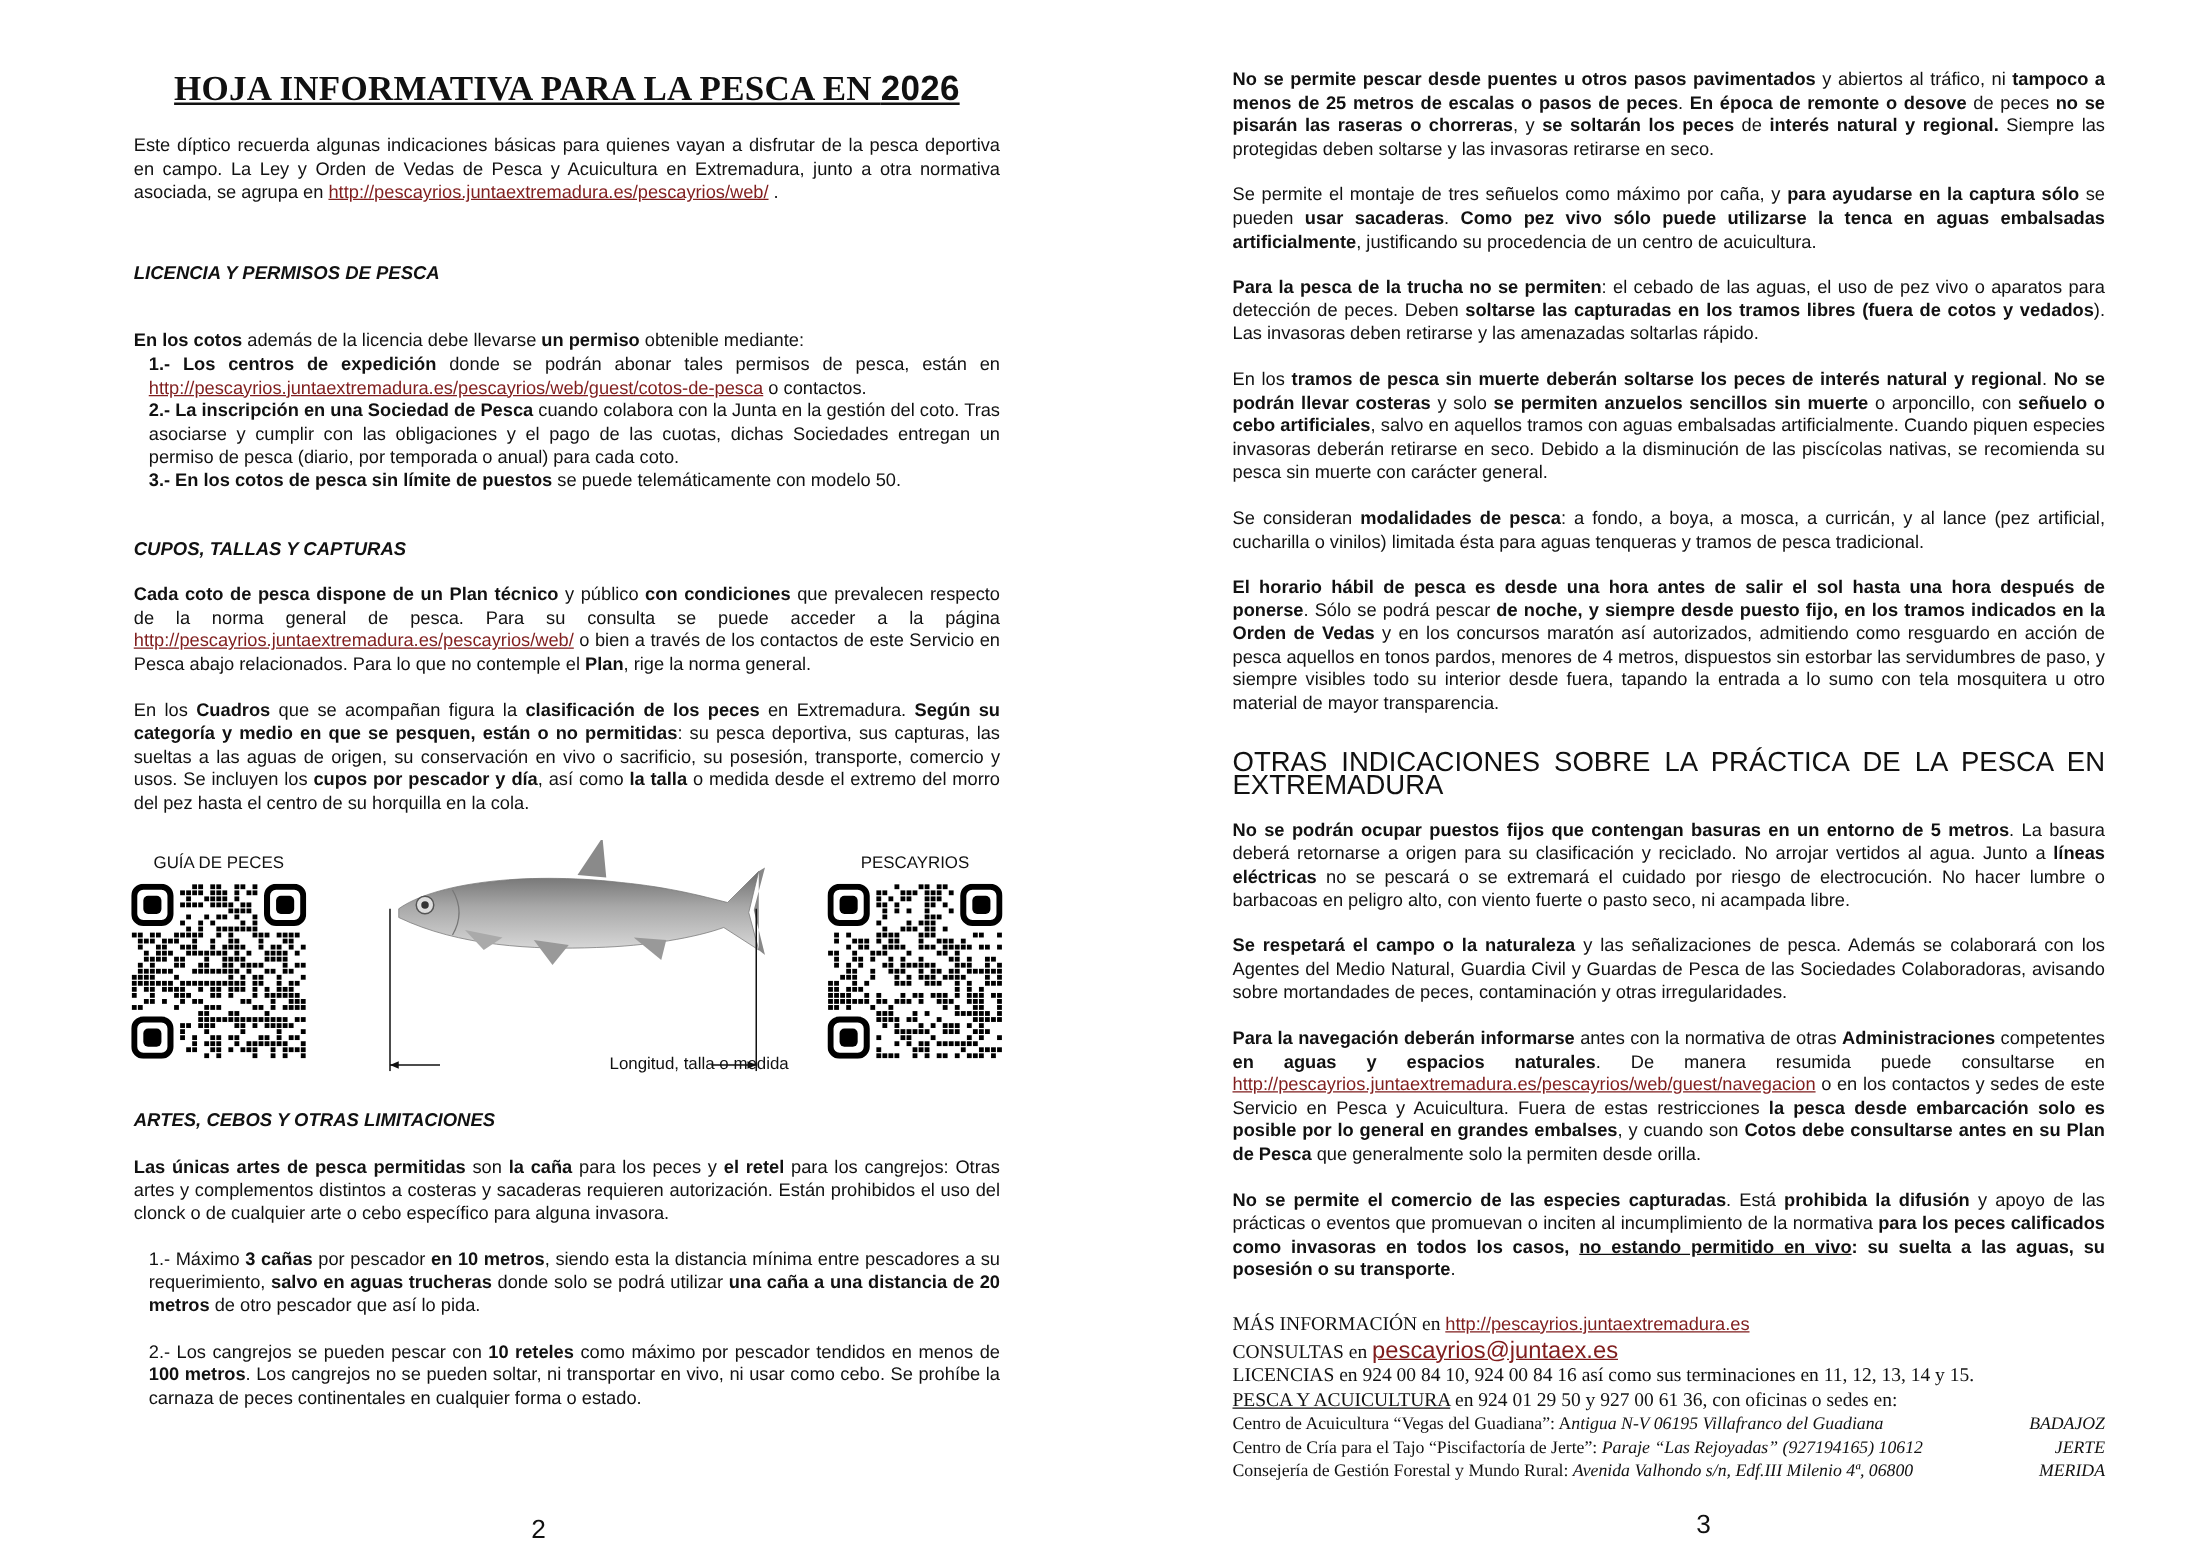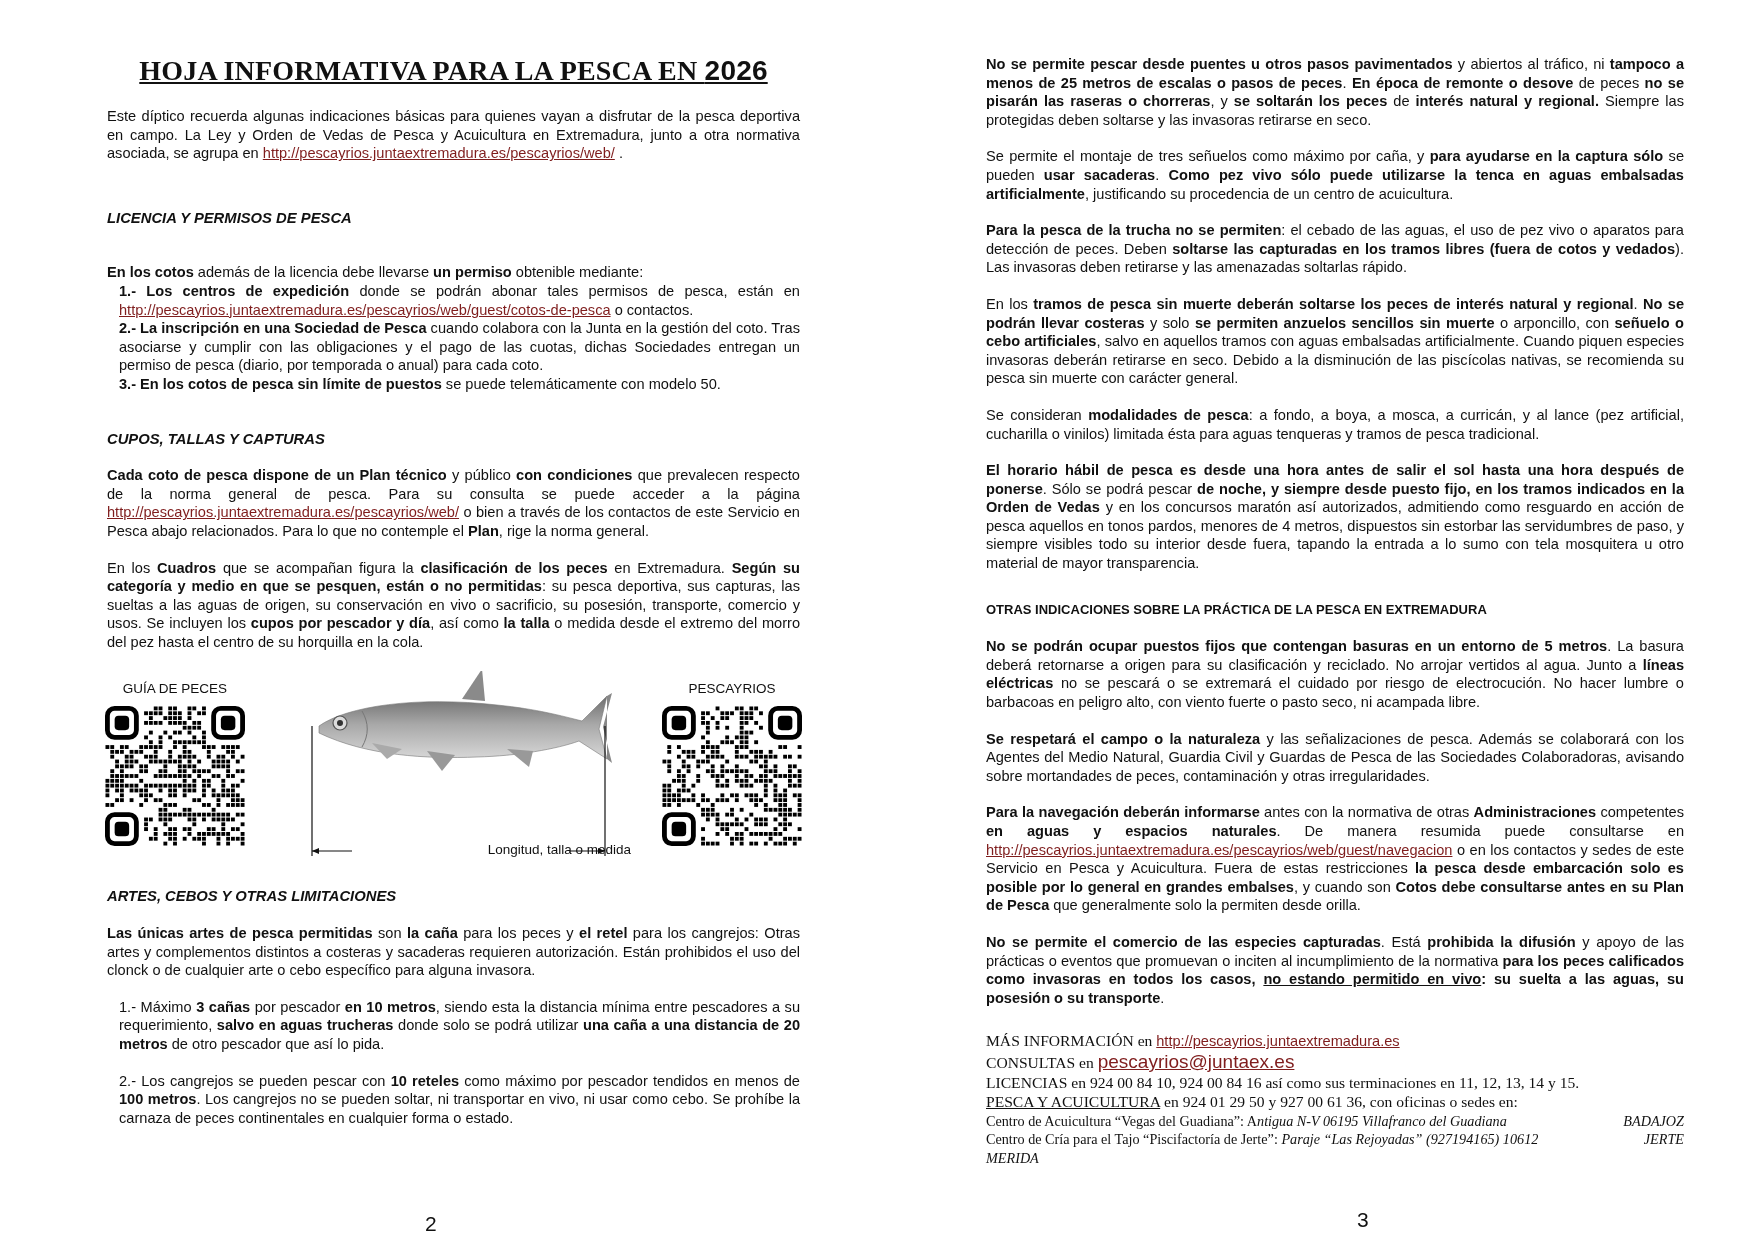--- a/index.html
+++ b/index.html
@@ -11,21 +11,21 @@
   .col { position: absolute; }
   #page-left .col { left: 107px; width: 693px; top: 55px; }
   #page-right .col { left: 109px; width: 698px; top: 55px; }
   p, .para { margin: 0; font-size: 14.6px; line-height: 18.6px; text-align: justify; }
   b { font-weight: bold; }
   a { color: #7f1d1d; text-decoration: underline; }
   .title { font-family: "Liberation Serif", serif; font-weight: bold; font-size: 28px;
            text-decoration: underline; text-align: center; margin: 0 0 20px 0; letter-spacing: 0.2px; }
   .title .year { font-family: "Liberation Sans", sans-serif; }
   .h { font-weight: bold; font-size: 14.8px; margin: 0; font-style: italic; }
-  .h2 { font-weight: bold; font-size: 13px; margin: 0; }
+  .h2 { font-weight: normal; font-size: 22px; margin: 0; }
   .indent { padding-left: 12px; }
   .gap-s { height: 18px; } .gap-m { height: 36px; } .gap-l { height: 46px; }
   .figure { position: relative; height: 190px; margin-top: 20px; }
   .qr-box { position: absolute; top: 0; width: 140px; text-align: center; }
   .qr-label { font-size: 13.5px; margin-bottom: 10px; margin-top: 10px; }
   .qr { width: 140px; height: 140px; display: block; }
   .fish-wrap { position: absolute; left: 200px; top: 0; width: 330px; height: 185px; }
   .measure-label { position: absolute; left: 0; width: 330px; top: 165px; text-align: center;
                    font-size: 13.5px; }
   .contact { font-family: "Liberation Serif", serif; font-size: 15.6px; line-height: 19.6px; margin: 0; text-align: left; }
@@ -820,19 +820,20 @@
       <div id="offices">
           <p class="contact-sm">
             <span><span>Centro de Acuicultura “Vegas del Guadiana”: A</span><i>ntigua N-V 06195 Villafranco del Guadiana</i></span>
             <i>BADAJOZ</i>
           </p>
           <p class="contact-sm">
             <span><span>Centro de Cría para el Tajo “Piscifactoría de Jerte”: </span><i>Paraje “Las Rejoyadas” (927194165) 10612</i></span>
             <i>JERTE</i>
           </p>
           <p class="contact-sm">
+            <span><span>Consejería de Gestión Forestal y Mundo Rural: </span><i>Avenida Valhondo s/n, Edf.III Milenio 4ª, 06800</i></span>
             <i>MERIDA</i>
           </p>
         </div>
     </div>
   </div>
   <div class="page-num" id="page-num-right">3</div>
 </div>
 
 </body></html>

